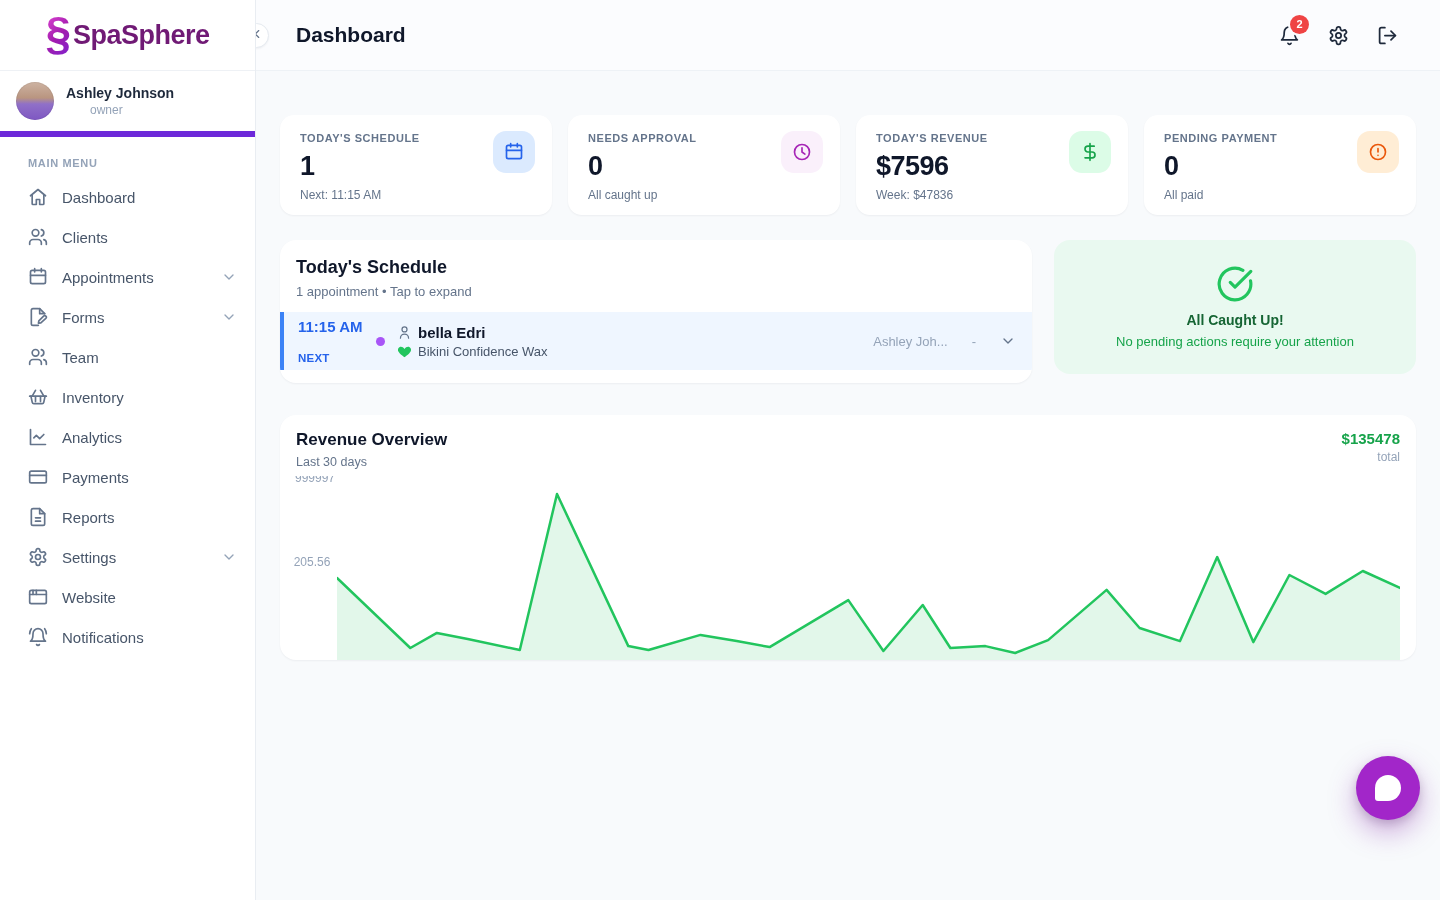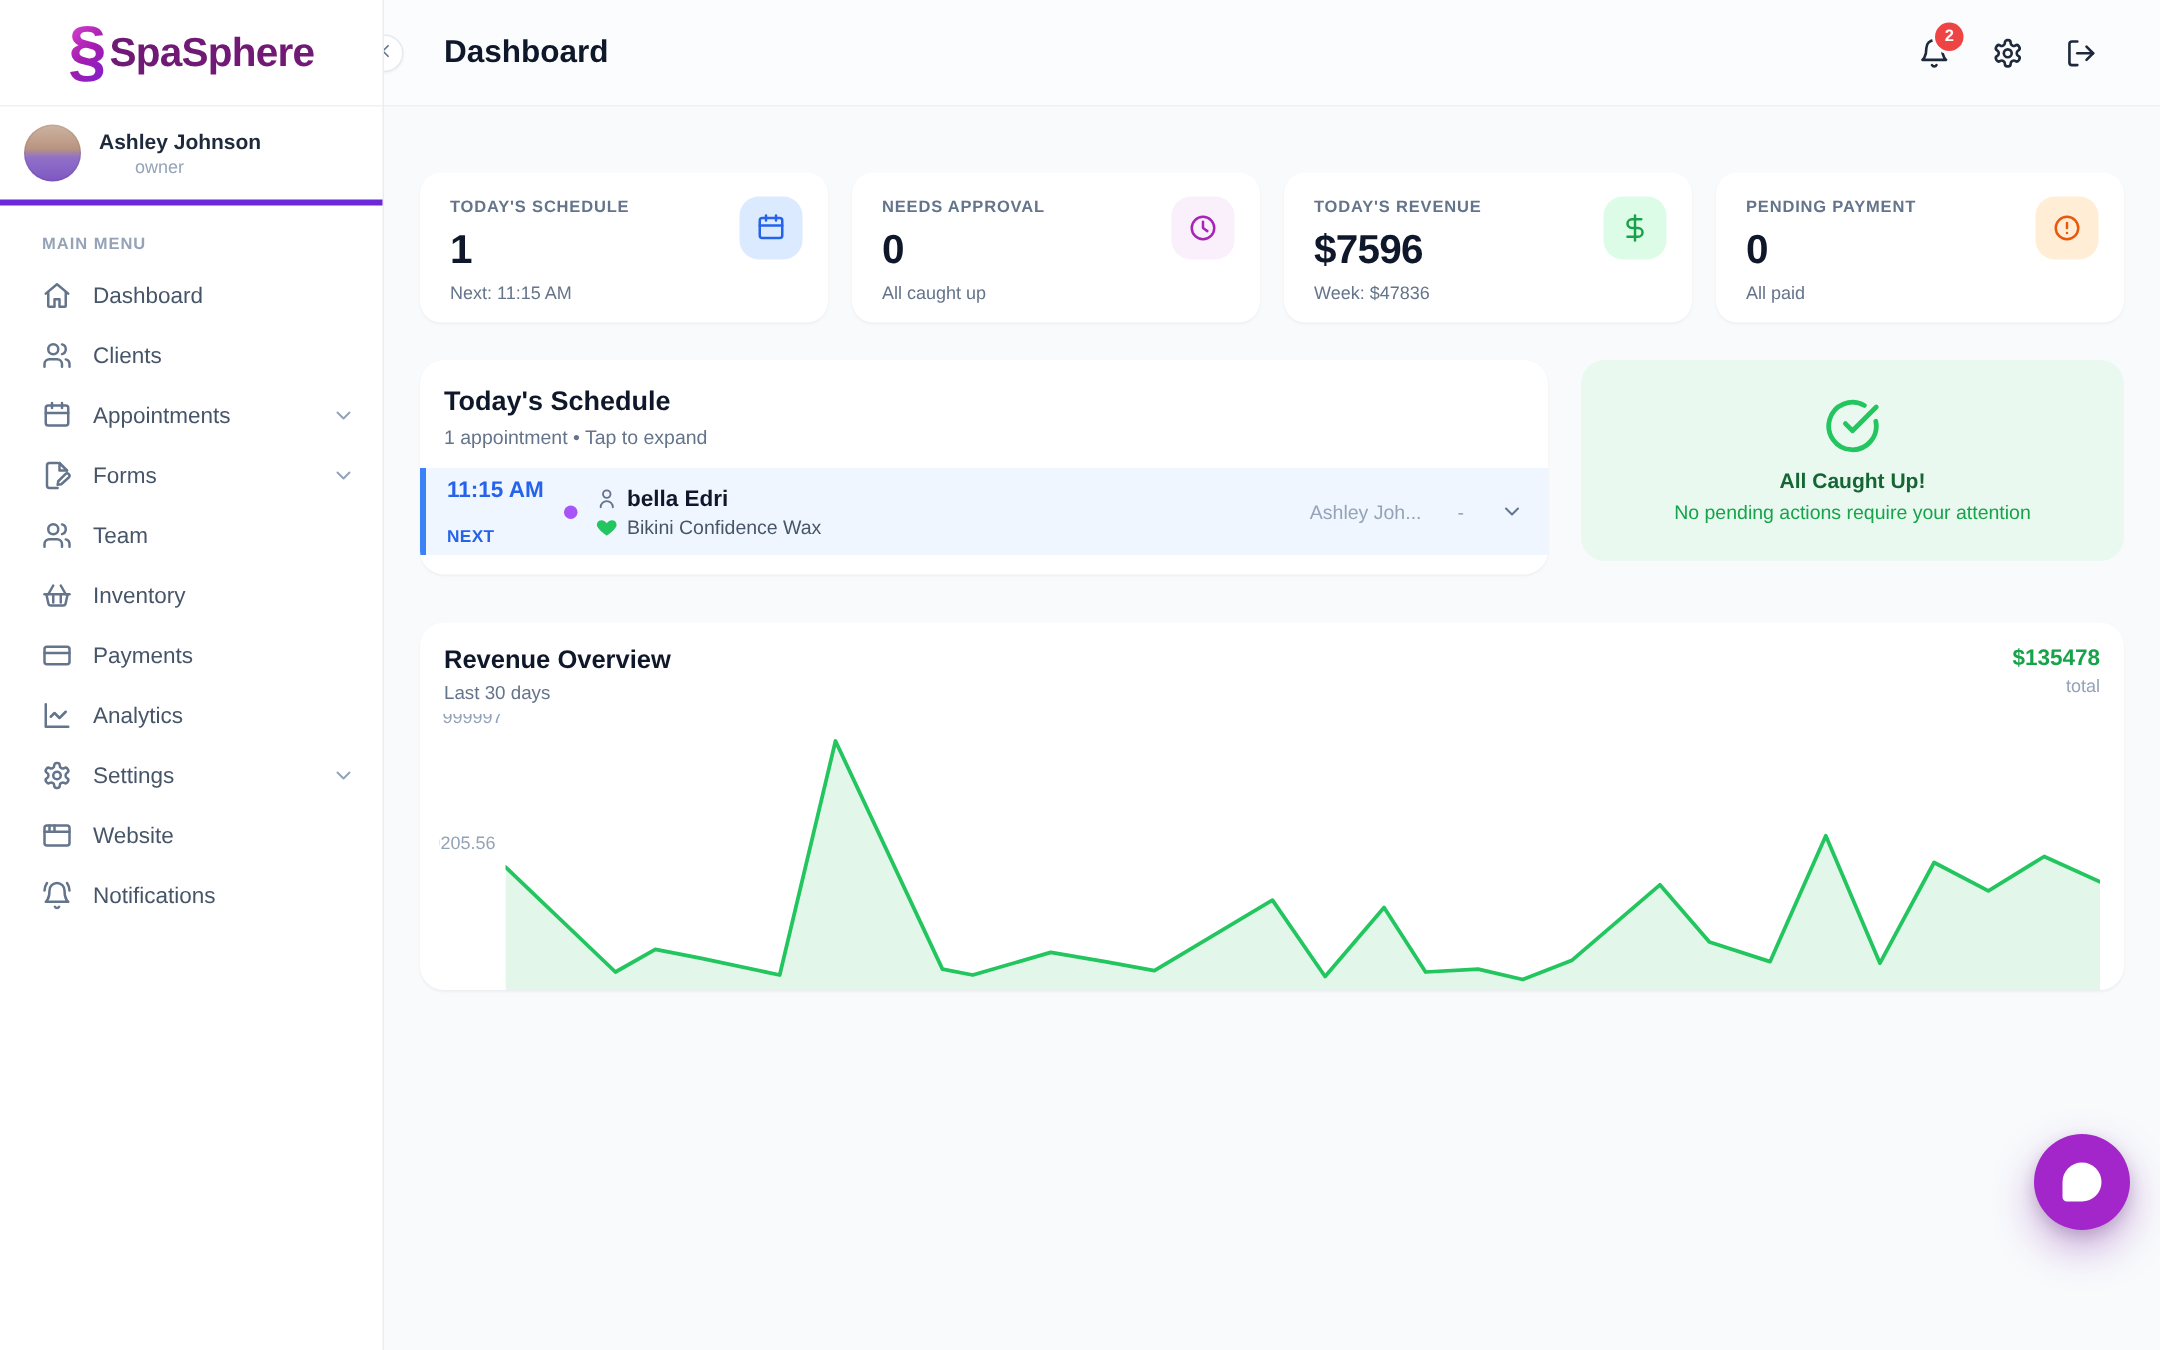--- a/index.html
+++ b/index.html
@@ -5,21 +5,21 @@
   * { margin:0; padding:0; box-sizing:border-box; }
   html,body { width:1440px; height:900px; }
   body { font-family:"Liberation Sans","DejaVu Sans",sans-serif; background:#f8fafc; overflow:hidden; }
   .app { position:relative; width:1440px; height:900px; background:#f8fafc; overflow:hidden; }
 
   
   .sidebar { position:absolute; left:0; top:0; bottom:0; width:256px; background:#ffffff; border-right:1px solid #e9edf2; z-index:5; }
   .logo-row { height:71px; display:flex; align-items:center; justify-content:center; gap:2px; border-bottom:1px solid #eef1f5; }
   .logo-mark { font-size:46px; font-weight:700; line-height:1; background:linear-gradient(135deg,#e649d6 0%,#a21caf 55%,#7e22ce 100%); -webkit-background-clip:text; background-clip:text; color:transparent; transform:translateY(-2px); }
   .logo-text { font-size:27px; font-weight:700; letter-spacing:-0.5px; color:#701a75; }
-  .user-row { height:66px; display:flex; align-items:center; gap:12px; padding:0 16px; border-bottom:4px solid #6d28d9; }
+  .user-row { height:66px; display:flex; align-items:center; gap:12px; padding:0 16px; border-bottom:6px solid #6d28d9; }
   .avatar { width:38px; height:38px; border-radius:50%; background:linear-gradient(180deg,#cdb3a2 0%,#b99580 42%,#9070c8 58%,#7e57c2 100%); box-shadow:inset 0 0 0 1px rgba(0,0,0,.06); flex:none; }
   .user-name { font-size:14px; font-weight:600; color:#1e293b; }
   .user-role { font-size:12px; color:#94a3b8; margin-top:2px;margin-left:24px; }
   .menu-label { margin:20px 0 8px 28px; font-size:11px; font-weight:700; letter-spacing:.06em; color:#94a3b8; }
   .menu-item { height:40px; display:flex; align-items:center; gap:14px; padding:0 18px 0 28px; color:#475569; font-size:15px; cursor:pointer; }
   .mi-icon { width:20px; height:20px; color:#64748b; flex:none; display:grid; place-items:center; }
   .mi-icon svg { width:20px; height:20px; }
   .mi-chevron { margin-left:auto; width:16px; height:16px; color:#94a3b8; }
   .mi-chevron svg { width:16px; height:16px; }
 
@@ -186,39 +186,50 @@
             </svg>
           </span>
     <span class="mi-label">Inventory</span>
 
   </div>
 
 
   <div class="menu-item">
     <span class="mi-icon">
             <svg viewBox="0 0 24 24" fill="none" stroke="currentColor" stroke-width="2" stroke-linecap="round" stroke-linejoin="round">
+              <path d="M3 3v18h18"></path>
+              <path d="m19 9-5 5-4-4-3 3"></path>
+            </svg>
+          </span>
+    <span class="mi-label">Analytics</span>
+
+  </div>
+
+  <div class="menu-item">
+    <span class="mi-icon">
+            <svg viewBox="0 0 24 24" fill="none" stroke="currentColor" stroke-width="2" stroke-linecap="round" stroke-linejoin="round">
               <rect x="2" y="5" width="20" height="14" rx="2"></rect>
               <path d="M2 10h20"></path>
             </svg>
           </span>
     <span class="mi-label">Payments</span>
 
   </div>
 
   <div class="menu-item">
     <span class="mi-icon">
             <svg viewBox="0 0 24 24" fill="none" stroke="currentColor" stroke-width="2" stroke-linecap="round" stroke-linejoin="round">
-              <path d="M3 3v18h18"></path>
-              <path d="m19 9-5 5-4-4-3 3"></path>
-            </svg>
-          </span>
-    <span class="mi-label">Analytics</span>
-
-  </div>
-
+              <path d="M14 2H6a2 2 0 0 0-2 2v16a2 2 0 0 0 2 2h12a2 2 0 0 0 2-2V8z"></path>
+              <path d="M14 2v6h6"></path>
+              <path d="M9 13h6M9 17h6"></path>
+            </svg>
+          </span>
+    <span class="mi-label">Reports</span>
+
+  </div>
 
   <div class="menu-item">
     <span class="mi-icon">
             <svg viewBox="0 0 24 24" fill="none" stroke="currentColor" stroke-width="2" stroke-linecap="round" stroke-linejoin="round">
               <path d="M12.22 2h-.44a2 2 0 0 0-2 2v.18a2 2 0 0 1-1 1.73l-.43.25a2 2 0 0 1-2 0l-.15-.08a2 2 0 0 0-2.73.73l-.22.38a2 2 0 0 0 .73 2.73l.15.1a2 2 0 0 1 1 1.72v.51a2 2 0 0 1-1 1.74l-.15.09a2 2 0 0 0-.73 2.73l.22.38a2 2 0 0 0 2.73.73l.15-.08a2 2 0 0 1 2 0l.43.25a2 2 0 0 1 1 1.73V20a2 2 0 0 0 2 2h.44a2 2 0 0 0 2-2v-.18a2 2 0 0 1 1-1.73l.43-.25a2 2 0 0 1 2 0l.15.08a2 2 0 0 0 2.73-.73l.22-.39a2 2 0 0 0-.73-2.73l-.15-.08a2 2 0 0 1-1-1.74v-.5a2 2 0 0 1 1-1.74l.15-.09a2 2 0 0 0 .73-2.73l-.22-.38a2 2 0 0 0-2.73-.73l-.15.08a2 2 0 0 1-2 0l-.43-.25a2 2 0 0 1-1-1.73V4a2 2 0 0 0-2-2z"></path>
               <circle cx="12" cy="12" r="3"></circle>
             </svg>
           </span>
     <span class="mi-label">Settings</span>
     <span class="mi-chevron"><svg viewBox="0 0 24 24" fill="none" stroke="currentColor" stroke-width="2" stroke-linecap="round" stroke-linejoin="round">

